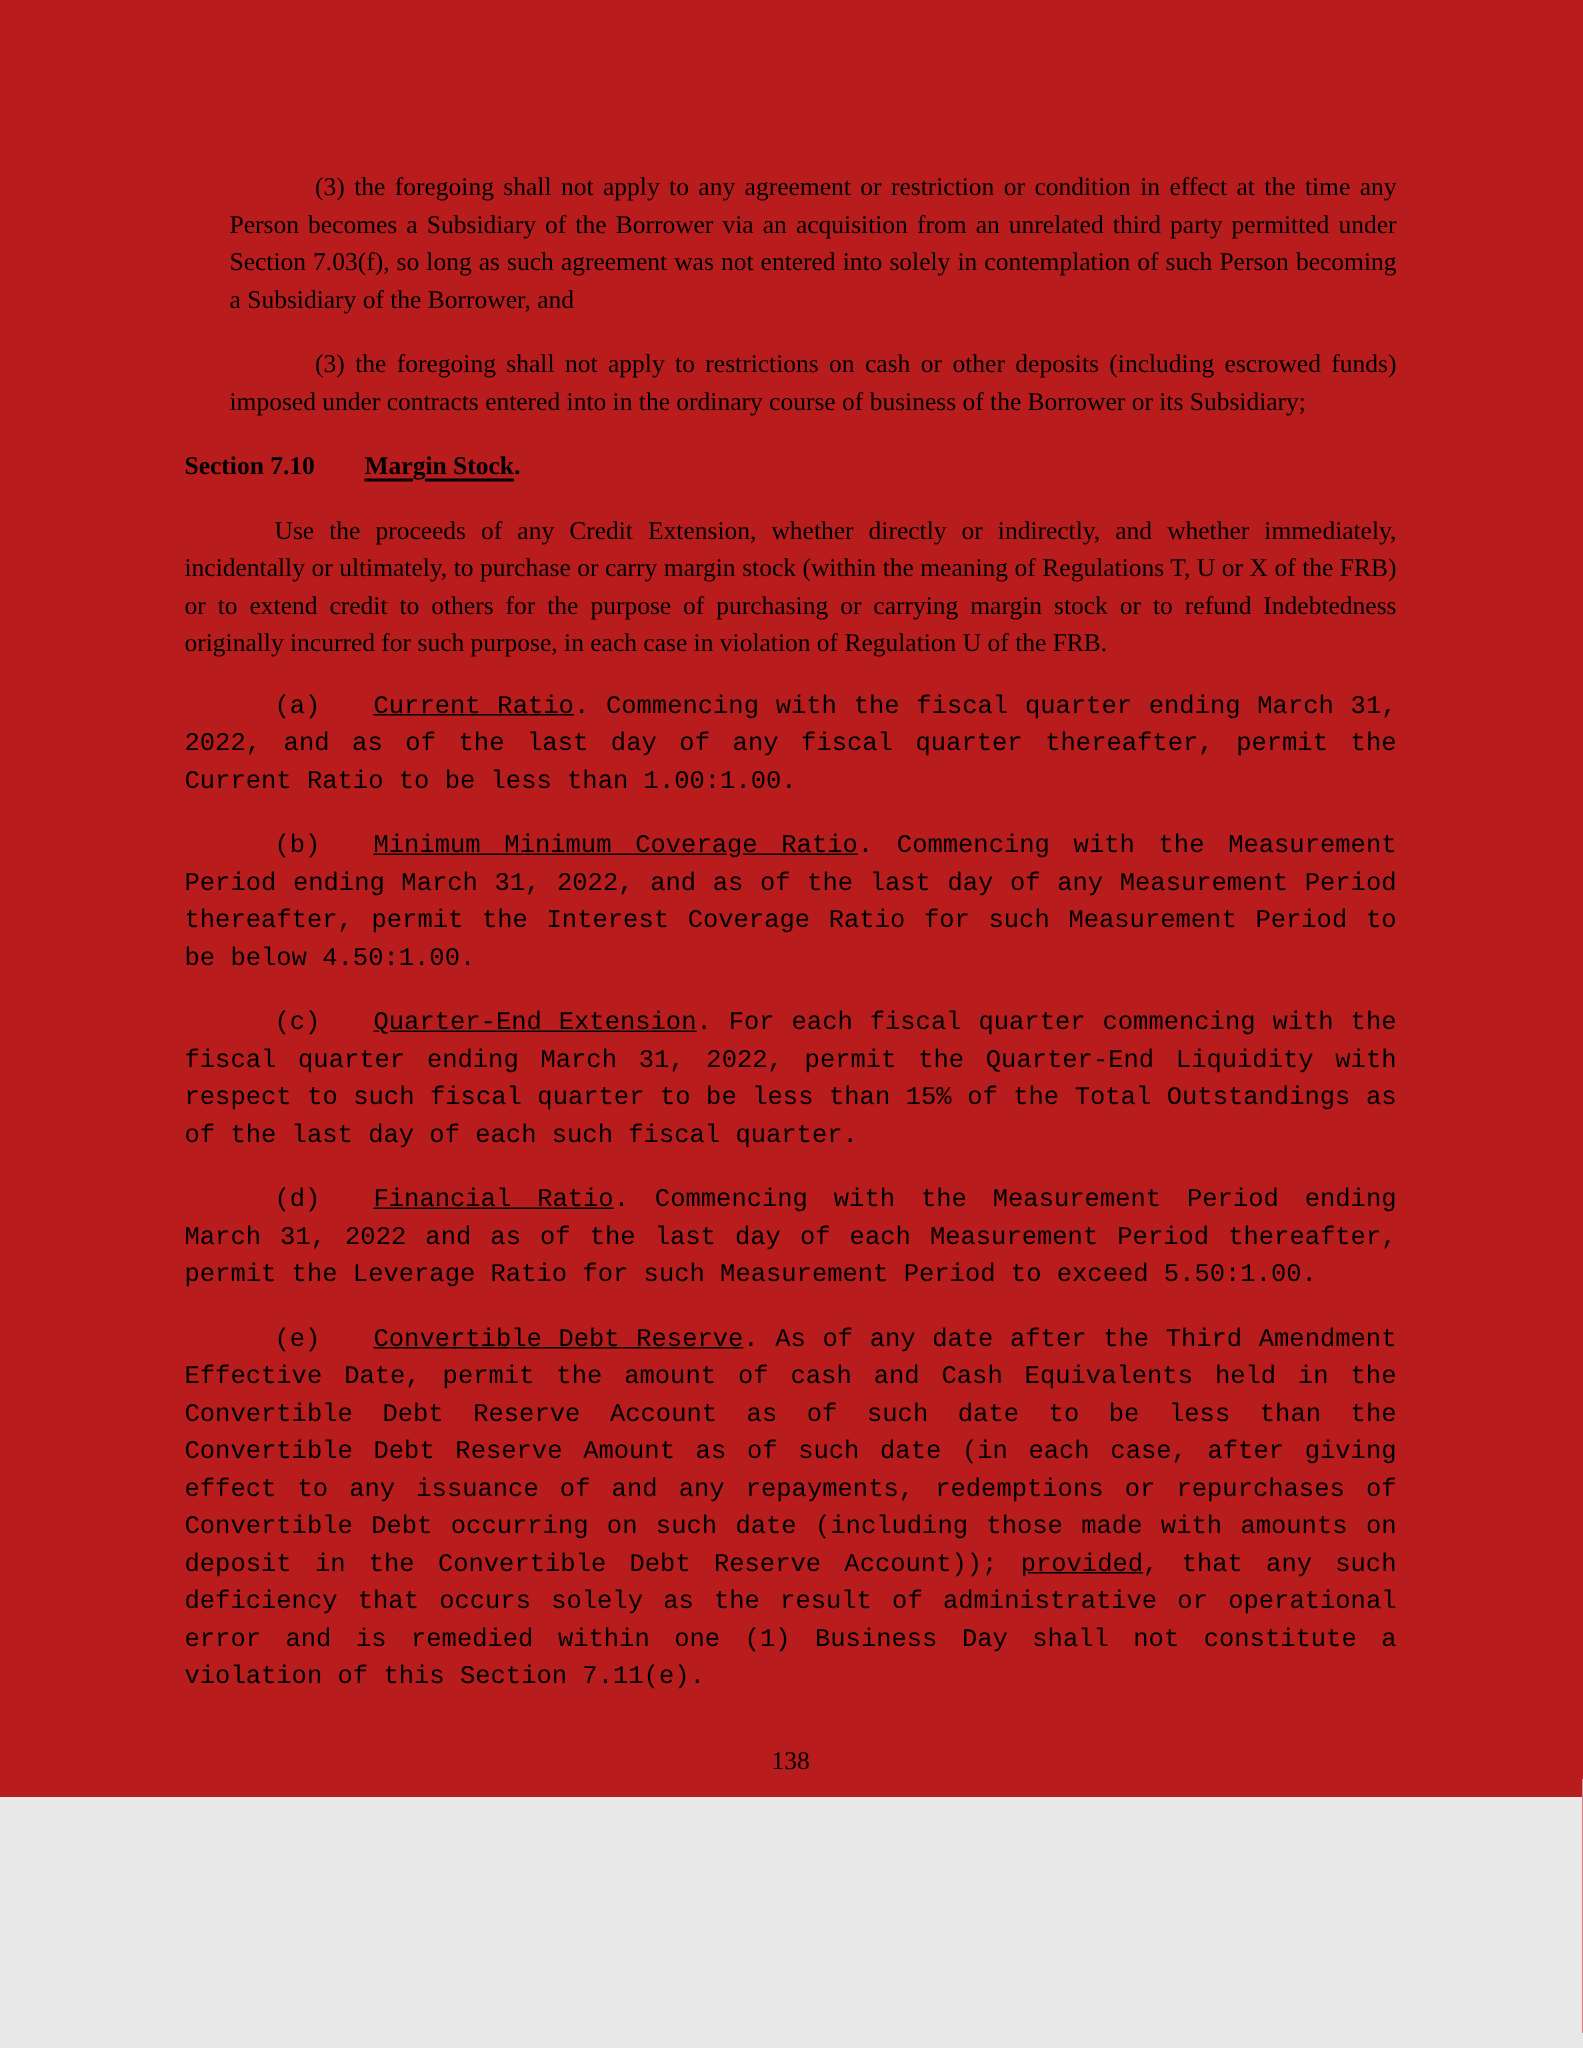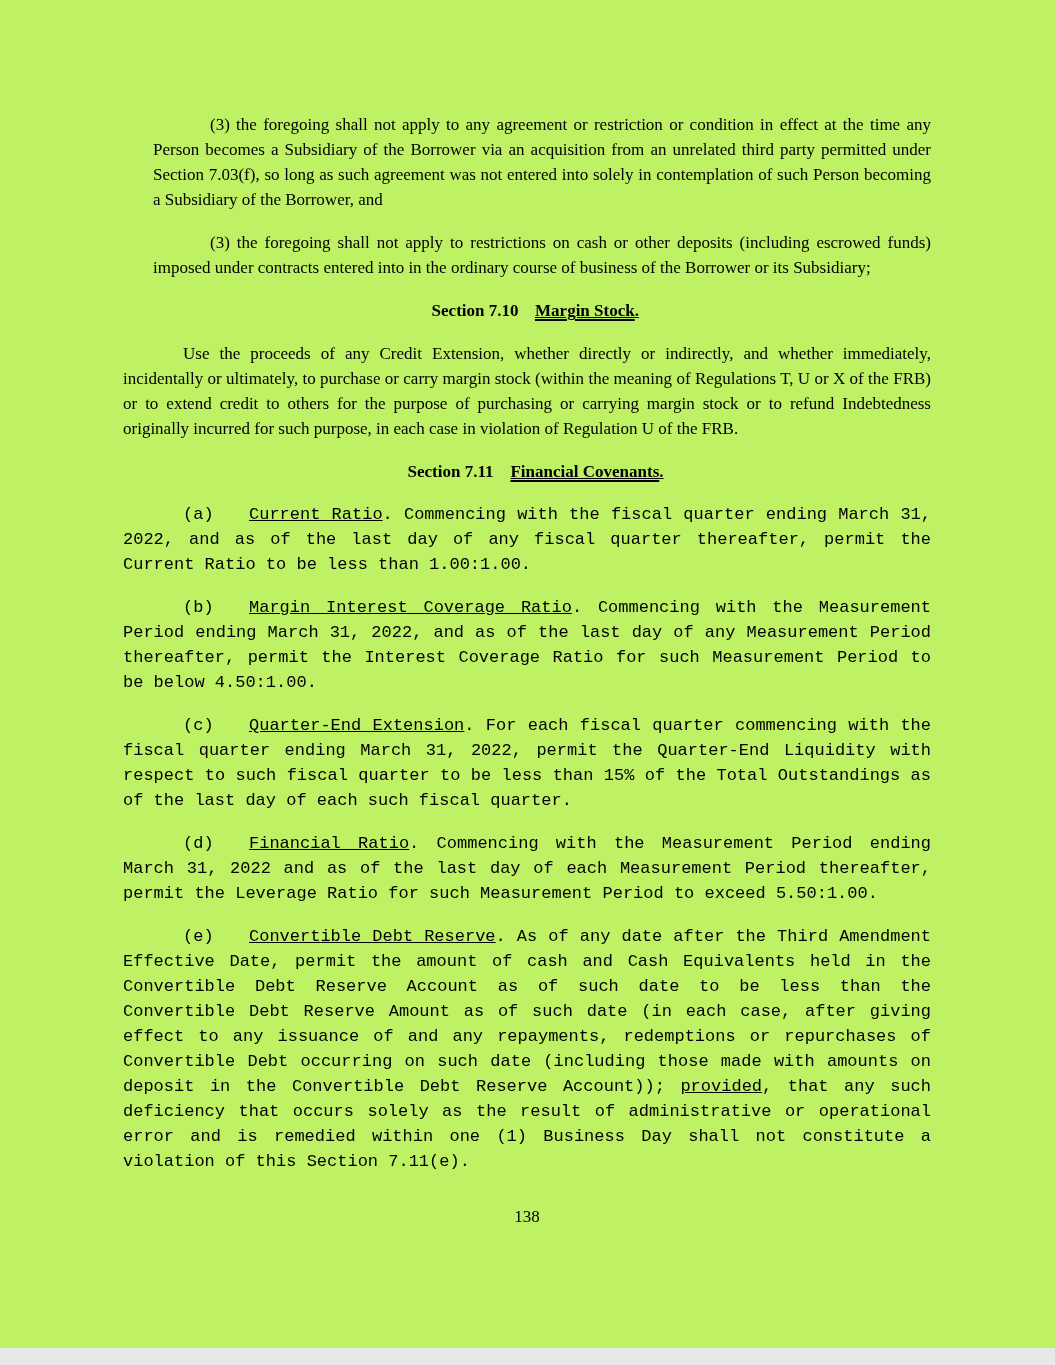--- a/index.html
+++ b/index.html
@@ -1,35 +1,35 @@
 <!DOCTYPE html>
 <html><head>
 <meta charset="utf-8">
 <style>
   html, body { margin: 0; padding: 0; background: #e8e8e8; }
   .page {
     width: 1055px;
-    height: 1348px;
+    height: 1198px;
     margin: 0 auto;
-    background: #bef264;
+    background: #b91c1c;
     color: #000000;
     font-family: "Liberation Serif", "DejaVu Serif", serif;
     font-size: 17px;
     line-height: 25px;
     box-sizing: border-box;
     padding: 112px 124px 0 123px;
     position: relative;
     overflow: hidden;
   }
   .para { margin: 0 0 18px 0; text-align: justify; }
   .clause { margin-left: 30px; text-indent: 57px; }
   .indent-first { text-indent: 60px; }
   .lettered { text-indent: 60px; font-family: Liberation Mono, monospace; }
   .letter { display: inline-block; width: 66px; text-indent: 0; }
-  .heading { font-weight: bold; margin: 0 0 18px 0; text-align: center; text-decoration: underline; }
+  .heading { font-weight: bold; margin: 0 0 18px 0; text-align: left; }
   .h-label { display: inline-block; width: 120px; }
   .u { text-decoration: underline; }
   .heading .u { text-decoration-thickness: 2px; text-underline-offset: 3px; }
   .footer { margin-top: 30px; }
   .page-num { text-align: center; margin: 0 0 6px 0; }
   .footnote { font-size: 15px; line-height: 23px; text-align: left; margin: 0; }
 </style>
 </head>
 <body>
 
@@ -37,25 +37,24 @@
 
   <p class="para clause">(3) the foregoing shall not apply to any agreement or restriction or condition in effect at the time any Person becomes a Subsidiary of the Borrower via an acquisition from an unrelated third party permitted under Section 7.03(f), so long as such agreement was not entered into solely in contemplation of such Person becoming a Subsidiary of the Borrower, and</p>
 
   <p class="para clause">(3) the foregoing shall not apply to restrictions on cash or other deposits (including escrowed funds) imposed under contracts entered into in the ordinary course of business of the Borrower or its Subsidiary;</p>
 
 
   <p class="heading"><span class="h-label">Section 7.10</span><span class="u">Margin Stock</span><span>.</span></p>
 
   <p class="para indent-first">Use the proceeds of any Credit Extension, whether directly or indirectly, and whether immediately, incidentally or ultimately, to purchase or carry margin stock (within the meaning of Regulations T, U or X of the FRB) or to extend credit to others for the purpose of purchasing or carrying margin stock or to refund Indebtedness originally incurred for such purpose, in each case in violation of Regulation U of the FRB.</p>
 
-  <p class="heading"><span class="h-label">Section 7.11</span><span class="u">Financial Covenants</span><span>.</span></p>
 
   <p class="para lettered"><span class="letter">(a)</span><span class="u">Current Ratio</span><span>.  Commencing with the fiscal quarter ending March 31, 2022, and as of the last day of any fiscal quarter thereafter, permit the Current Ratio to be less than 1.00:1.00.</span></p>
 
-  <p class="para lettered"><span class="letter">(b)</span><span class="u">Margin Interest Coverage Ratio</span><span>.  Commencing with the Measurement Period ending March 31, 2022, and as of the last day of any Measurement Period thereafter, permit the Interest Coverage Ratio for such Measurement Period to be below 4.50:1.00.</span></p>
+  <p class="para lettered"><span class="letter">(b)</span><span class="u">Minimum Minimum Coverage Ratio</span><span>.  Commencing with the Measurement Period ending March 31, 2022, and as of the last day of any Measurement Period thereafter, permit the Interest Coverage Ratio for such Measurement Period to be below 4.50:1.00.</span></p>
 
   <p class="para lettered"><span class="letter">(c)</span><span class="u">Quarter-End Extension</span><span>.  For each fiscal quarter commencing with the fiscal quarter ending March 31, 2022, permit the Quarter-End Liquidity with respect to such fiscal quarter to be less than 15% of the Total Outstandings as of the last day of each such fiscal quarter.</span></p>
 
   <p class="para lettered"><span class="letter">(d)</span><span class="u">Financial Ratio</span><span>.  Commencing with the Measurement Period ending March 31, 2022 and as of the last day of each Measurement Period thereafter, permit the Leverage Ratio for such Measurement Period to exceed 5.50:1.00.</span></p>
 
   <p class="para lettered"><span class="letter">(e)</span><span class="u">Convertible Debt Reserve</span><span>.  As of any date after the Third Amendment Effective Date, permit the amount of cash and Cash Equivalents held in the Convertible Debt Reserve Account as of such date to be less than the Convertible Debt Reserve Amount as of such date (in each case, after giving effect to any issuance of and any repayments, redemptions or repurchases of Convertible Debt occurring on such date (including those made with amounts on deposit in the Convertible Debt Reserve Account)); </span><span class="u">provided</span><span>, that any such deficiency that occurs solely as the result of administrative or operational error and is remedied within one (1) Business Day shall not constitute a violation of this Section 7.11(e).</span></p>
 
   <div class="footer">
     <p class="page-num">138</p>
   </div>

